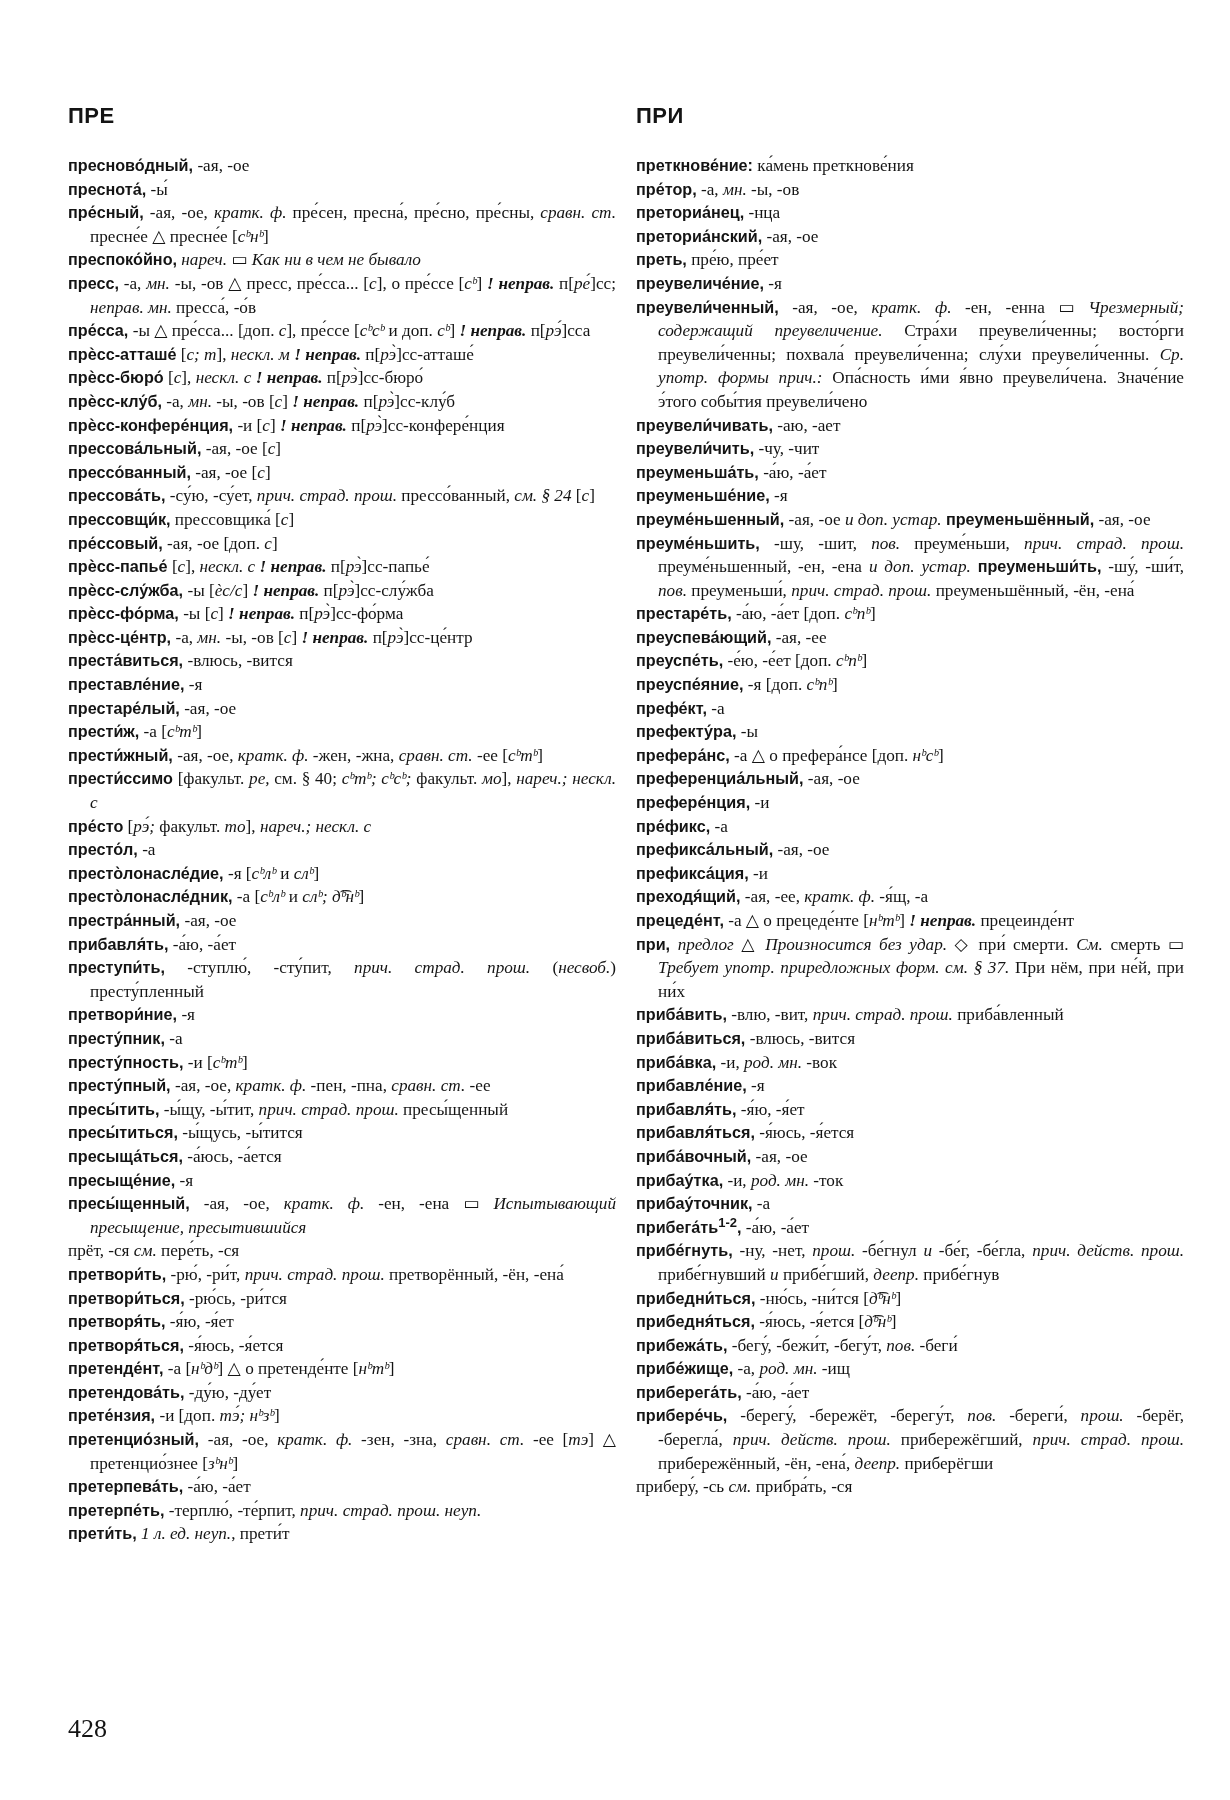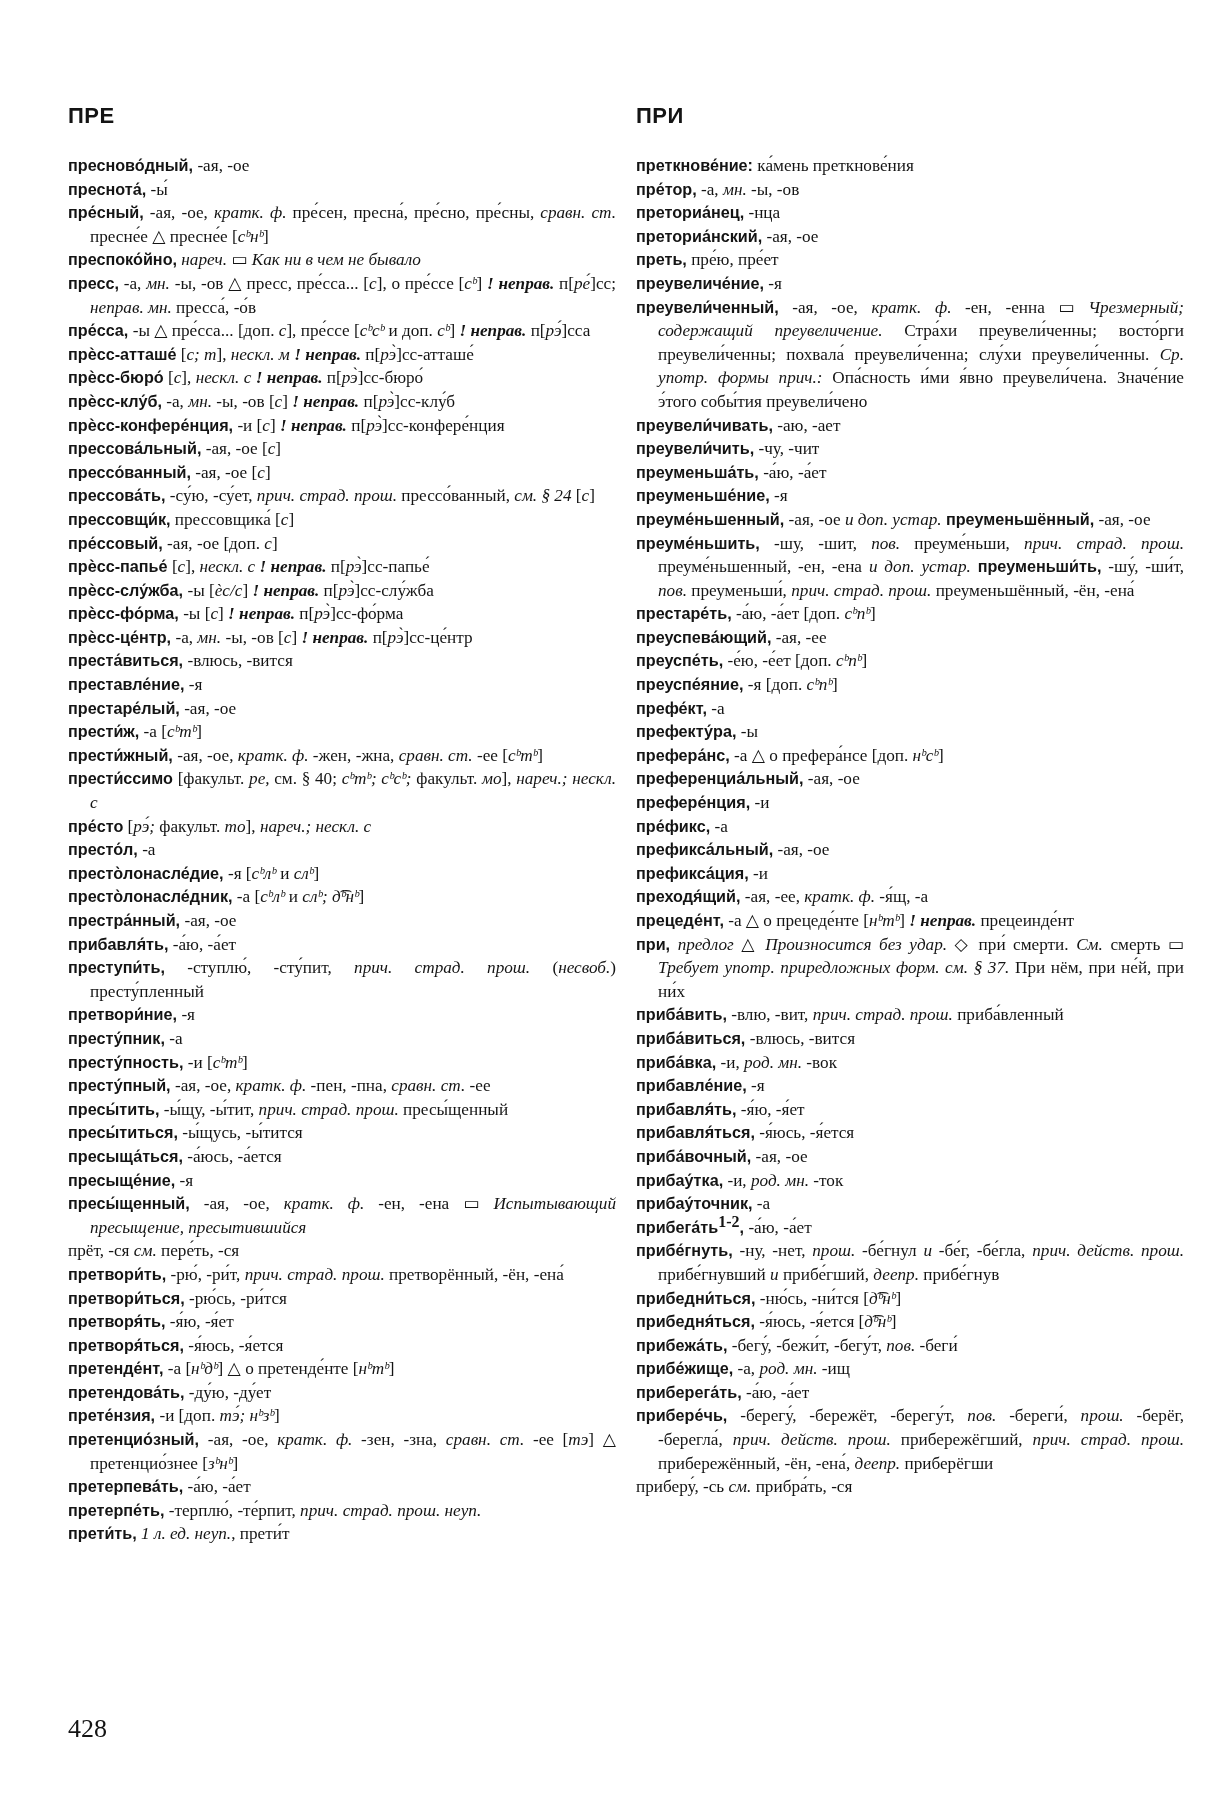--- a/index.html
+++ b/index.html
@@ -17,21 +17,21 @@
     font-weight: bold; font-size: 22px; letter-spacing: 0.5px;
     height: 40px; line-height: 40px; margin-bottom: 18px;
   }
   .entry {
     font-size: 17.2px; line-height: 23.6px;
     padding-left: 22px; text-indent: -22px;
     text-align: justify; margin: 0;
   }
   .hw { font-family: "Liberation Sans", "DejaVu Sans", sans-serif; font-weight: bold; font-size: 16.2px; }
   .it { font-style: italic; }
-  .sup { font-size: 16px; vertical-align: 6px; line-height: 0; font-family: Liberation Serif, serif; }
+  .sup { font-size: 13px; vertical-align: 6px; line-height: 0; }
   .page-number {
     position: absolute; left: 68px; top: 1714px;
     font-family: "Liberation Serif", serif; font-size: 26px;
   }
 </style>
 </head>
 <body>
 
 <div class="page">
   <div class="col left">

